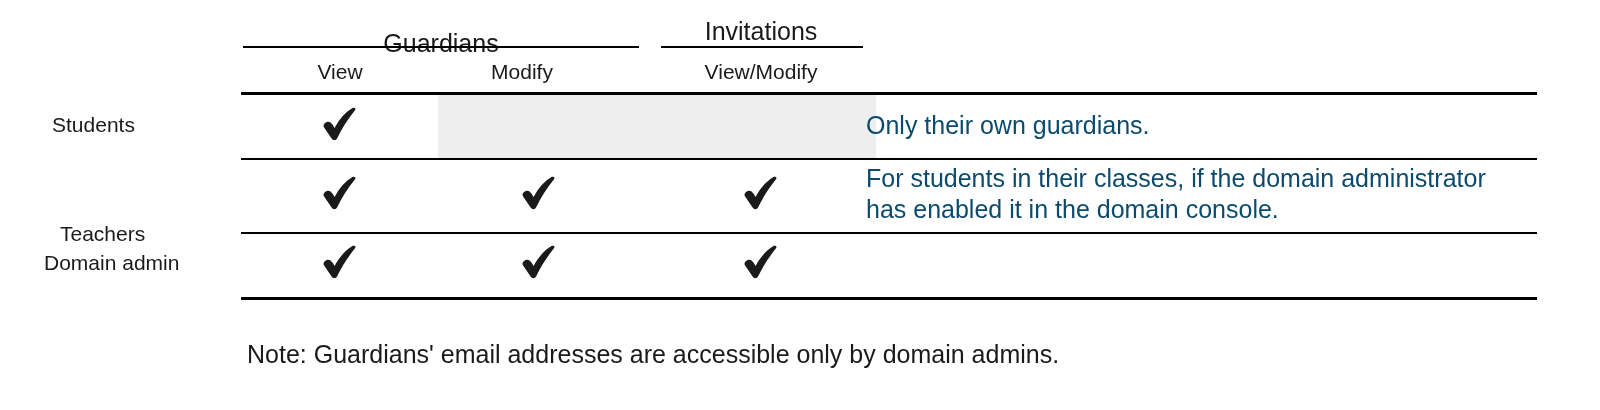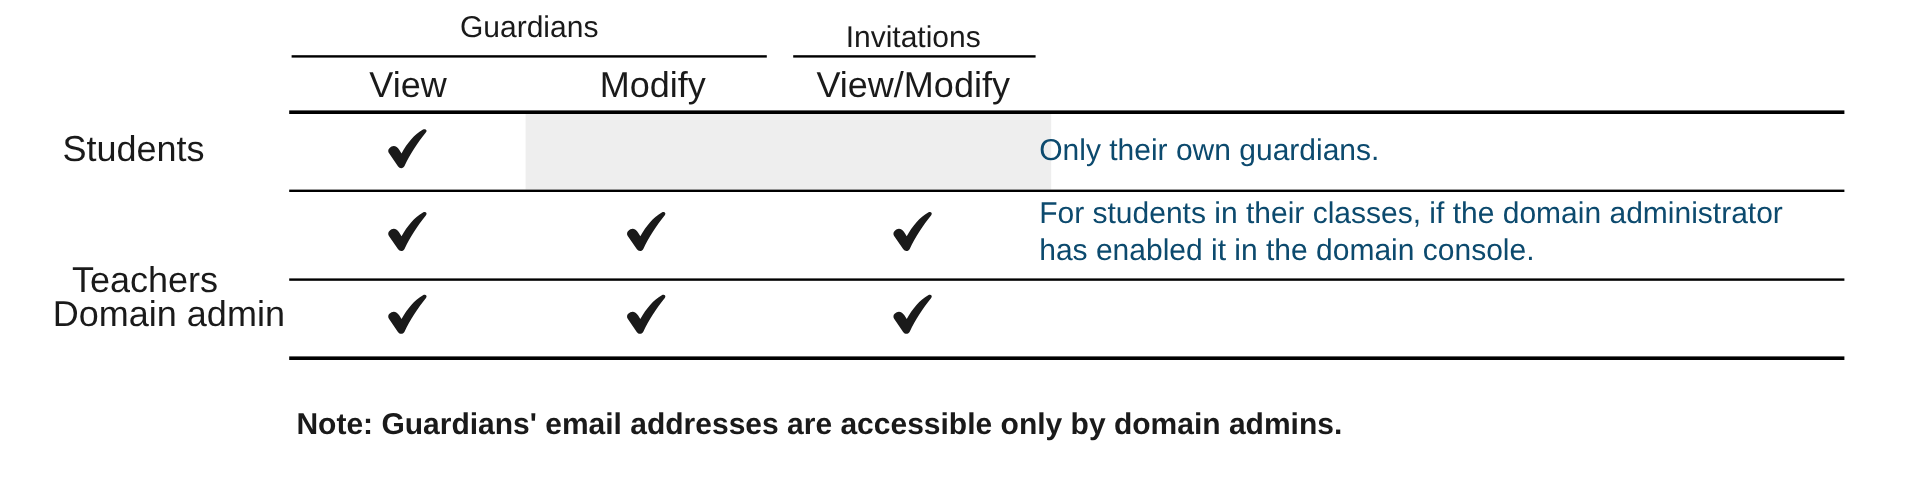--- a/index.html
+++ b/index.html
@@ -17,21 +17,21 @@
   .page {
     position: relative;
     width: 1600px;
     height: 410px;
   }
 
   
   .txt {
     position: absolute;
     white-space: nowrap;
-    font-size: 30px;
+    font-size: 21px;
     line-height: 30px;
     color: #1a1a1a;
   }
   .txt.center { transform: translateX(-50%); }
 
   
   .rule {
     position: absolute;
     background: #000000;
     height: 3px;
@@ -66,38 +66,37 @@
     white-space: pre-line;
   }
 
   
   .note {
     position: absolute;
     font-size: 25px;
     line-height: 30px;
     color: #1a1a1a;
     white-space: nowrap;
-    font-weight: bold;
   }
 </style>
 </head>
 <body>
 
 <div class="page">
 
-  <div class="txt center group-label" style="left:441px; top:8px;text-align:right;">Guardians</div>
+  <div class="txt center group-label" style="left:441px; top:28px;text-align:right;">Guardians</div>
 
   <div class="txt center group-label" style="left:761px; top:16px;">Invitations</div>
 
   <div class="rule thin" style="left:243px; top:46px; width:396px;"></div>
   <div class="rule thin" style="left:661px; top:46px; width:202px;"></div>
 
   <div class="txt center" style="left:340px; top:57px;">View</div>
 
-  <div class="txt center" style="left:544px; top:57px;">Modify</div>
+  <div class="txt center" style="left:522px; top:57px;">Modify</div>
 
   <div class="txt center" style="left:761px; top:57px;text-align:center;">View/Modify</div>
 
   <div class="rule" style="left:241px; top:92px; width:1296px;"></div>
 
   <div class="shade" style="left:438px; top:95px; width:438px; height:63px;"></div>
 
   <div class="txt" style="left:52px; top:110px;">Students</div>
 
   <div class="check" style="left:338px; top:106px;">

